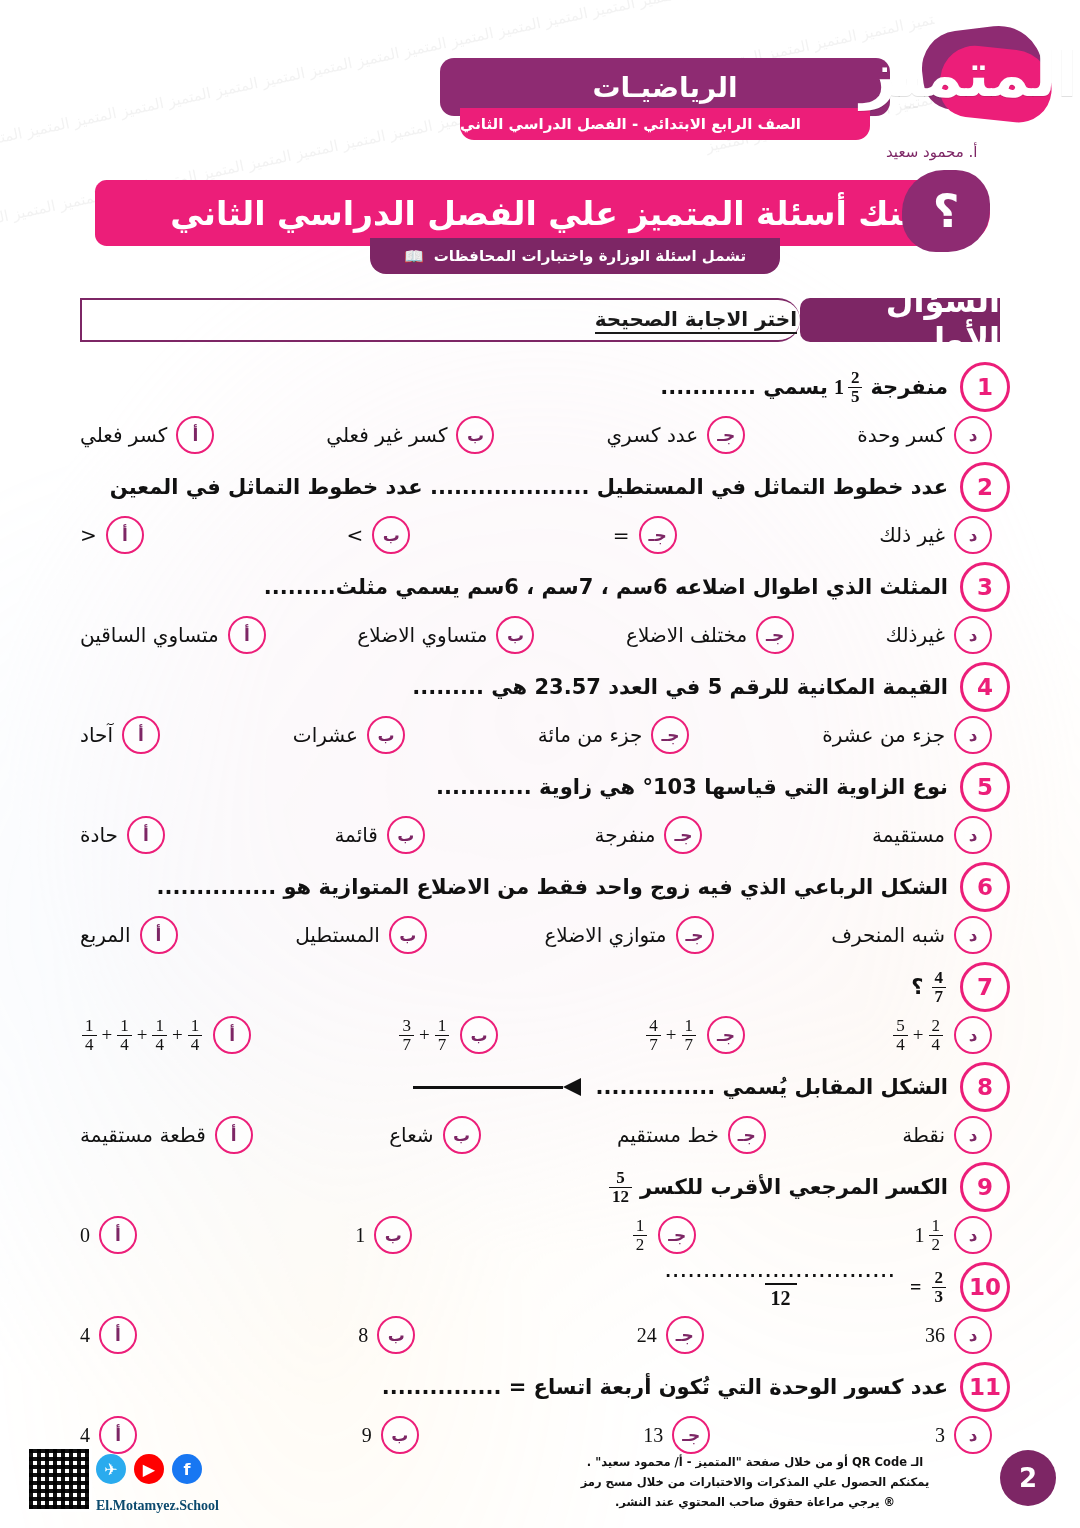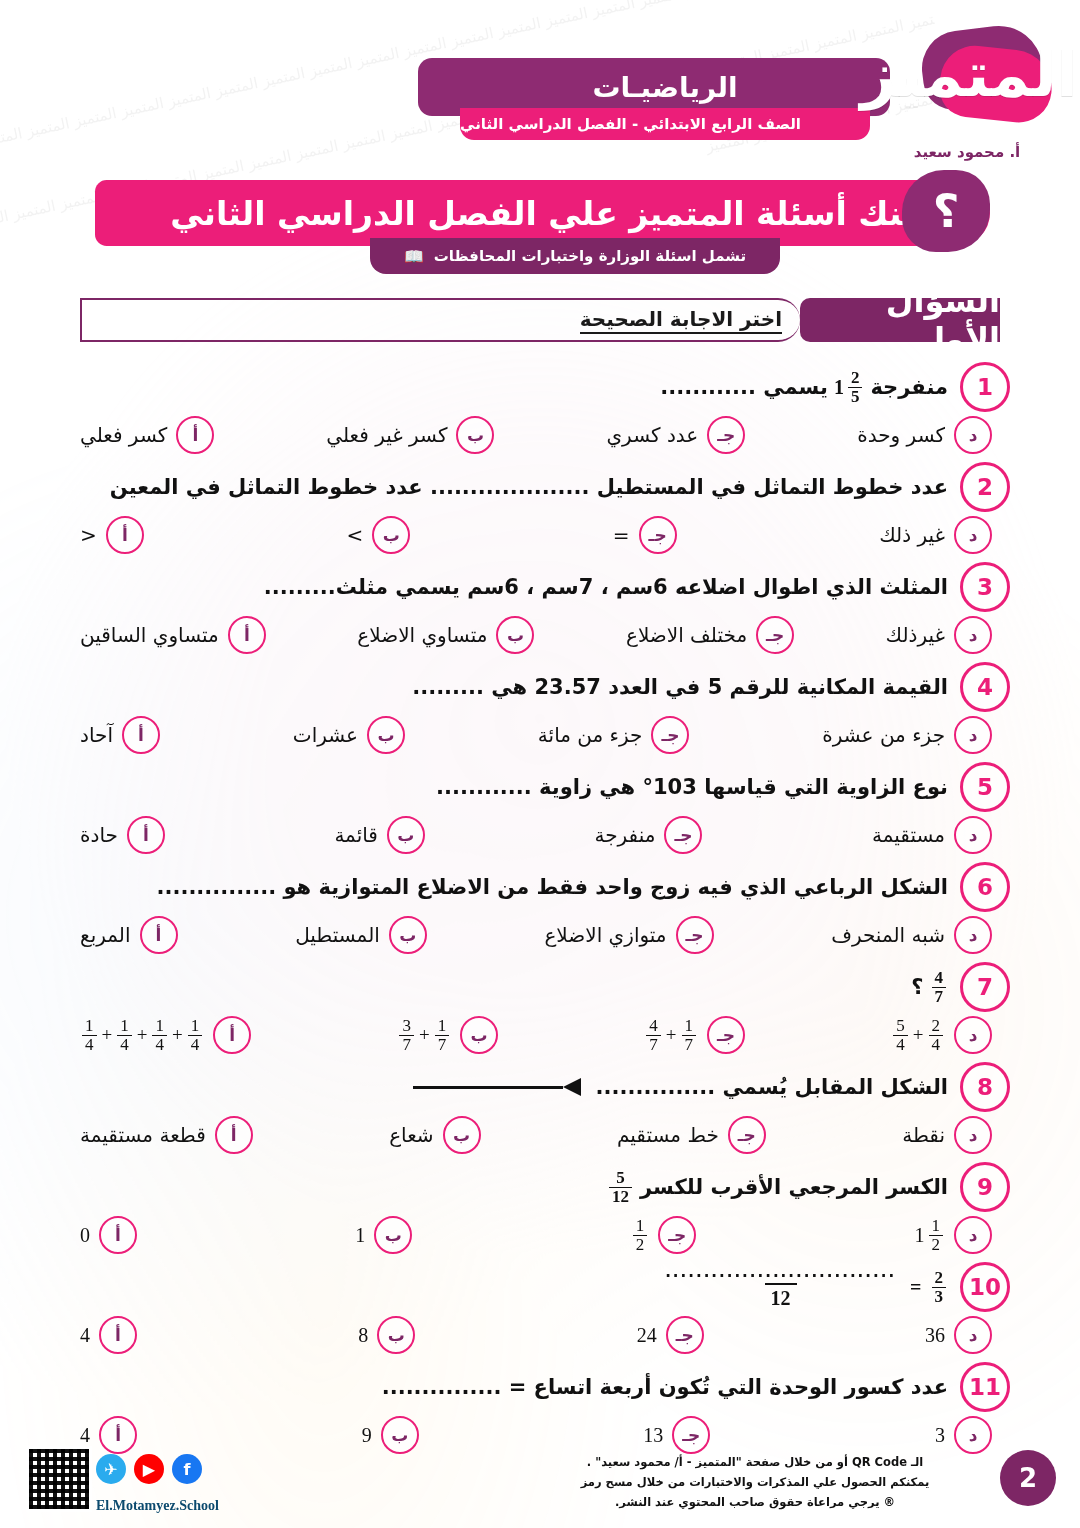--- a/index.html
+++ b/index.html
@@ -25,21 +25,21 @@
     white-space:pre-wrap;word-break:break-all;transform:rotate(-12deg);
     font-family:"DejaVu Sans",sans-serif;
   }
   .sheet{position:relative;z-index:2;width:1080px;height:1528px;}
 
   
   .top-header{position:relative;height:172px;}
   .subject-bar{
     position:absolute;top:58px;right:190px;width:450px;height:58px;
     background:#8e2b72;border-radius:14px;
-    display:flex;align-items:center;justify-content:center;padding-left:22px;
+    display:flex;align-items:center;justify-content:center;
   }
   .subject-bar .label{
     color:#fff;font-size:28px;font-weight:bold;letter-spacing:3px;
   }
   .grade-bar{
     position:absolute;top:108px;right:210px;width:410px;height:32px;
     background:#ec1e79;border-radius:0 0 14px 14px;
     display:flex;align-items:center;justify-content:flex-end;
   }
   .grade-bar .label{color:#fff;font-size:15px;font-weight:bold;}
@@ -54,22 +54,22 @@
     position:absolute;right:0px;top:30px;width:112px;height:72px;
     background:#ec1e79;border-radius:55px 62px 52px 46px;transform:rotate(6deg);
   }
   .brand .mark{
     position:absolute;right:8px;top:4px;width:150px;height:104px;
     color:#ffffff;font-size:62px;font-weight:bold;
     display:flex;align-items:center;justify-content:center;
     text-shadow:0 1px 0 rgba(0,0,0,.12);
   }
   .brand .author{
-    position:absolute;right:4px;bottom:2px;width:162px;text-align:center;
-    color:#7d2665;font-size:15px;font-weight:bold;
+    position:absolute;right:4px;bottom:2px;width:162px;text-align:left;
+    color:#7d2665;font-size:15px;font-weight:normal;
   }
 
   
   .bank{position:relative;height:118px;}
   .bank-main{
     position:absolute;top:8px;right:90px;left:95px;height:66px;
     background:#ec1e79;border-radius:12px 34px 34px 12px;
     display:flex;align-items:center;justify-content:center;
   }
   .bank-main .txt{
@@ -94,21 +94,21 @@
   .sect-tag{
     position:absolute;top:4px;right:0;width:200px;height:44px;
     background:#7d2665;border-radius:10px 0 0 10px;
     display:flex;align-items:center;justify-content:center;
     color:#fff;font-size:32px;font-weight:bold;
   }
   .sect-rule{
     position:absolute;top:4px;right:200px;left:0;height:44px;
     border:2px solid #7d2665;border-right:none;border-radius:0 22px 22px 0;
     display:flex;align-items:center;justify-content:flex-start;
-    padding-right:18px;box-sizing:border-box;background:rgba(255,255,255,.45);
+    padding-right:3px;box-sizing:border-box;background:rgba(255,255,255,.45);
   }
   .sect-rule .txt{
     color:#1a1a1a;font-size:20px;font-weight:bold;
     border-bottom:2px solid #1a1a1a;padding-bottom:1px;
   }
 
   
   .qlist{padding:2px 70px 0 70px;}
   .q{position:relative;margin-bottom:4px;}
   .q-head{display:flex;align-items:center;justify-content:flex-start;gap:12px;min-height:44px;}

